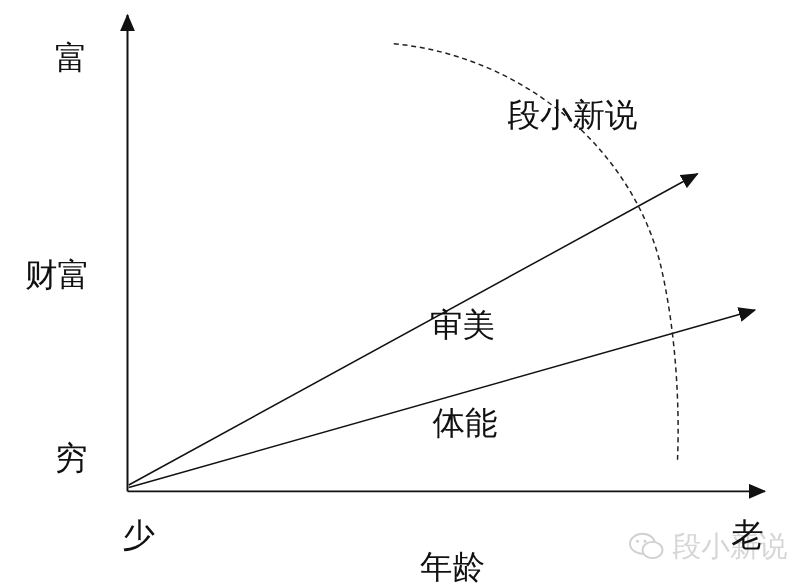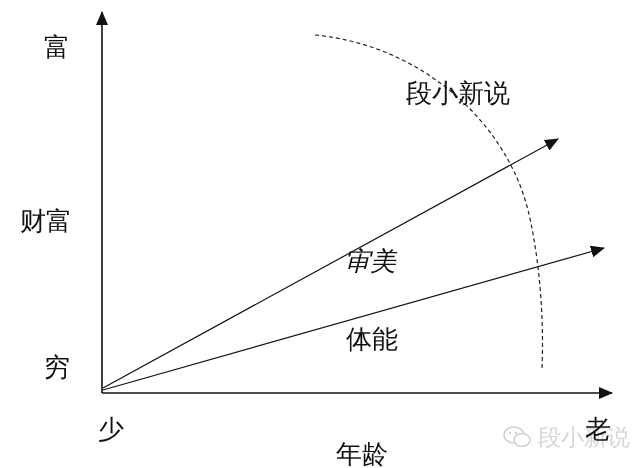--- a/index.html
+++ b/index.html
@@ -36,21 +36,21 @@
 </svg>
 
 <div class="lbl" style="left:44px; top:32px;">富</div>
 <div class="lbl" style="left:20px; top:206px;">财富</div>
 <div class="lbl" style="left:44px; top:352px;">穷</div>
 
 <div class="lbl" style="left:98px; top:414px;">少</div>
 <div class="lbl" style="left:336px; top:418px;margin-top:21px;">年龄</div>
 <div class="lbl" style="left:585px; top:414px; z-index:2;">老</div>
 
-<div class="lbl" style="left:344px; top:246px;font-style:italic;">审美</div>
+<div class="lbl" style="left:344px; top:246px;">审美</div>
 <div class="lbl" style="left:346px; top:324px;text-align:right;">体能</div>
 
 <div class="lbl" style="left:406px; top:78px;">段小新说</div>
 
 <svg class="wm-icon" width="30" height="26" viewBox="0 0 30 26" style="left:502px; top:424px;">
   <ellipse cx="12" cy="11" rx="10" ry="8" fill="none" stroke="#d0d0d0" stroke-width="1.5"></ellipse>
   <ellipse cx="20" cy="16" rx="8" ry="6.5" fill="#fff" stroke="#d0d0d0" stroke-width="1.5"></ellipse>
   <circle cx="8" cy="9" r="1.2" fill="#d0d0d0"></circle>
   <circle cx="14" cy="9" r="1.2" fill="#d0d0d0"></circle>
 </svg>

